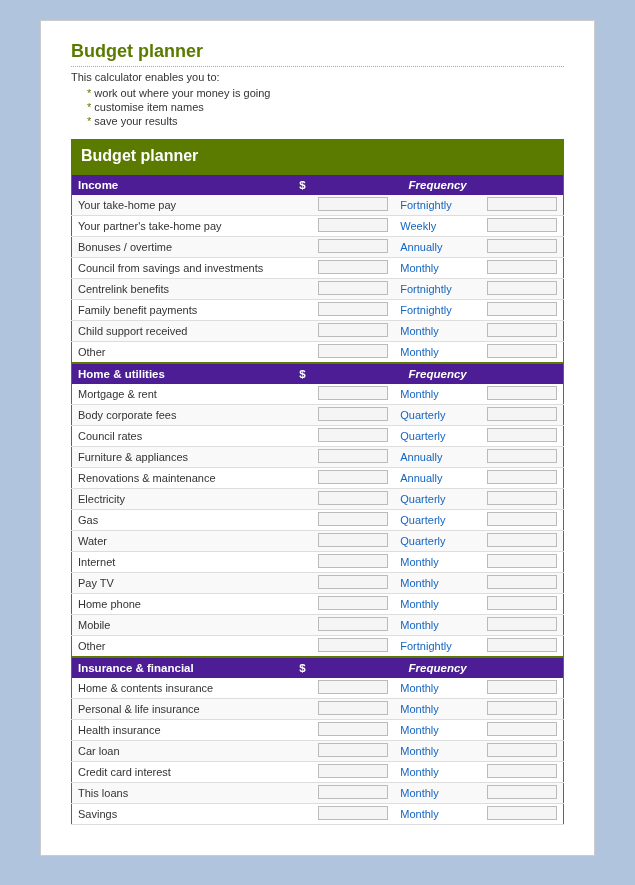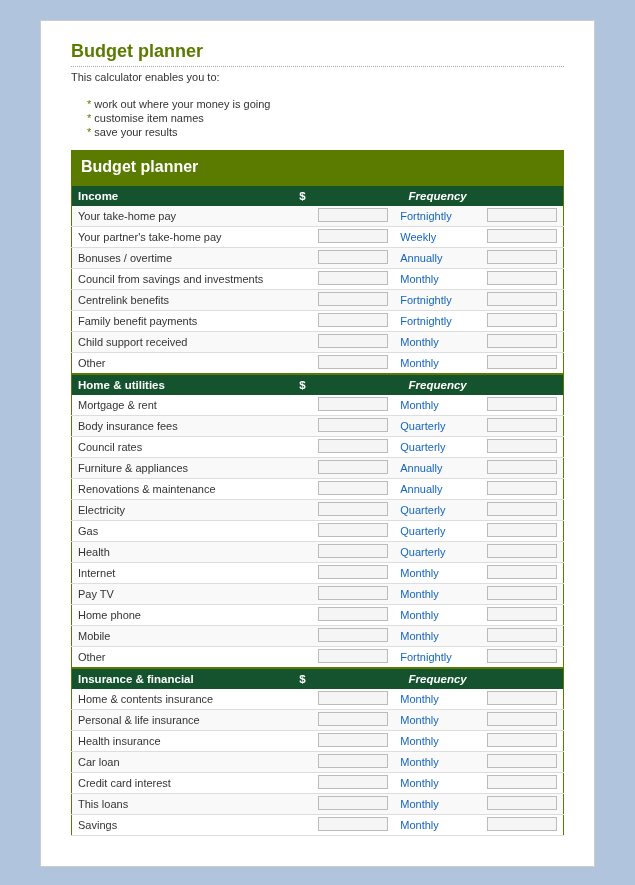--- a/index.html
+++ b/index.html
@@ -23,21 +23,21 @@
       color: #5a7a00;
       font-size: 18px;
       font-weight: bold;
       margin-bottom: 4px;
       border-bottom: 1px dotted #aaa;
       padding-bottom: 4px;
     }
     .subtitle {
       color: #333;
       font-size: 11px;
-      margin-bottom: 15px;
+      margin-bottom: 4px;
     }
     .bullet-list {
       list-style: none;
       margin-left: 16px;
       margin-bottom: 12px;
     }
     .bullet-list li::before {
       content: "*  ";
       color: #5a7a00;
     }
@@ -53,21 +53,21 @@
       font-weight: bold;
       padding: 8px 10px;
       margin-bottom: 0;
     }
     .budget-table {
       width: 100%;
       border-collapse: collapse;
       border: 1px solid #5a7a00;
     }
     .section-header-row td {
-      background: #14532d;
+      background: #4c1d95;
       color: #fff;
       font-weight: bold;
       font-size: 11.5px;
       padding: 4px 6px;
       border-top: 2px solid #5a7a00;
     }
     .section-header-row td.freq-header {
       color: #fff;
       font-style: italic;
       font-weight: bold;
@@ -209,21 +209,21 @@
       <td class="th-amount"></td>
     </tr>
     <tr class="data-row">
       <td class="label-cell">Mortgage &amp; rent</td>
       <td class="dollar-col"></td>
       <td class="amount-cell"><div class="input-box"></div></td>
       <td class="freq-cell">Monthly</td>
       <td><div class="freq-input"></div></td>
     </tr>
     <tr class="data-row">
-      <td class="label-cell">Body insurance fees</td>
+      <td class="label-cell">Body corporate fees</td>
       <td class="dollar-col"></td>
       <td class="amount-cell"><div class="input-box"></div></td>
       <td class="freq-cell">Quarterly</td>
       <td><div class="freq-input"></div></td>
     </tr>
     <tr class="data-row">
       <td class="label-cell">Council rates</td>
       <td class="dollar-col"></td>
       <td class="amount-cell"><div class="input-box"></div></td>
       <td class="freq-cell">Quarterly</td>
@@ -251,21 +251,21 @@
       <td><div class="freq-input"></div></td>
     </tr>
     <tr class="data-row">
       <td class="label-cell">Gas</td>
       <td class="dollar-col"></td>
       <td class="amount-cell"><div class="input-box"></div></td>
       <td class="freq-cell">Quarterly</td>
       <td><div class="freq-input"></div></td>
     </tr>
     <tr class="data-row">
-      <td class="label-cell">Health</td>
+      <td class="label-cell">Water</td>
       <td class="dollar-col"></td>
       <td class="amount-cell"><div class="input-box"></div></td>
       <td class="freq-cell">Quarterly</td>
       <td><div class="freq-input"></div></td>
     </tr>
     <tr class="data-row">
       <td class="label-cell">Internet</td>
       <td class="dollar-col"></td>
       <td class="amount-cell"><div class="input-box"></div></td>
       <td class="freq-cell">Monthly</td>

